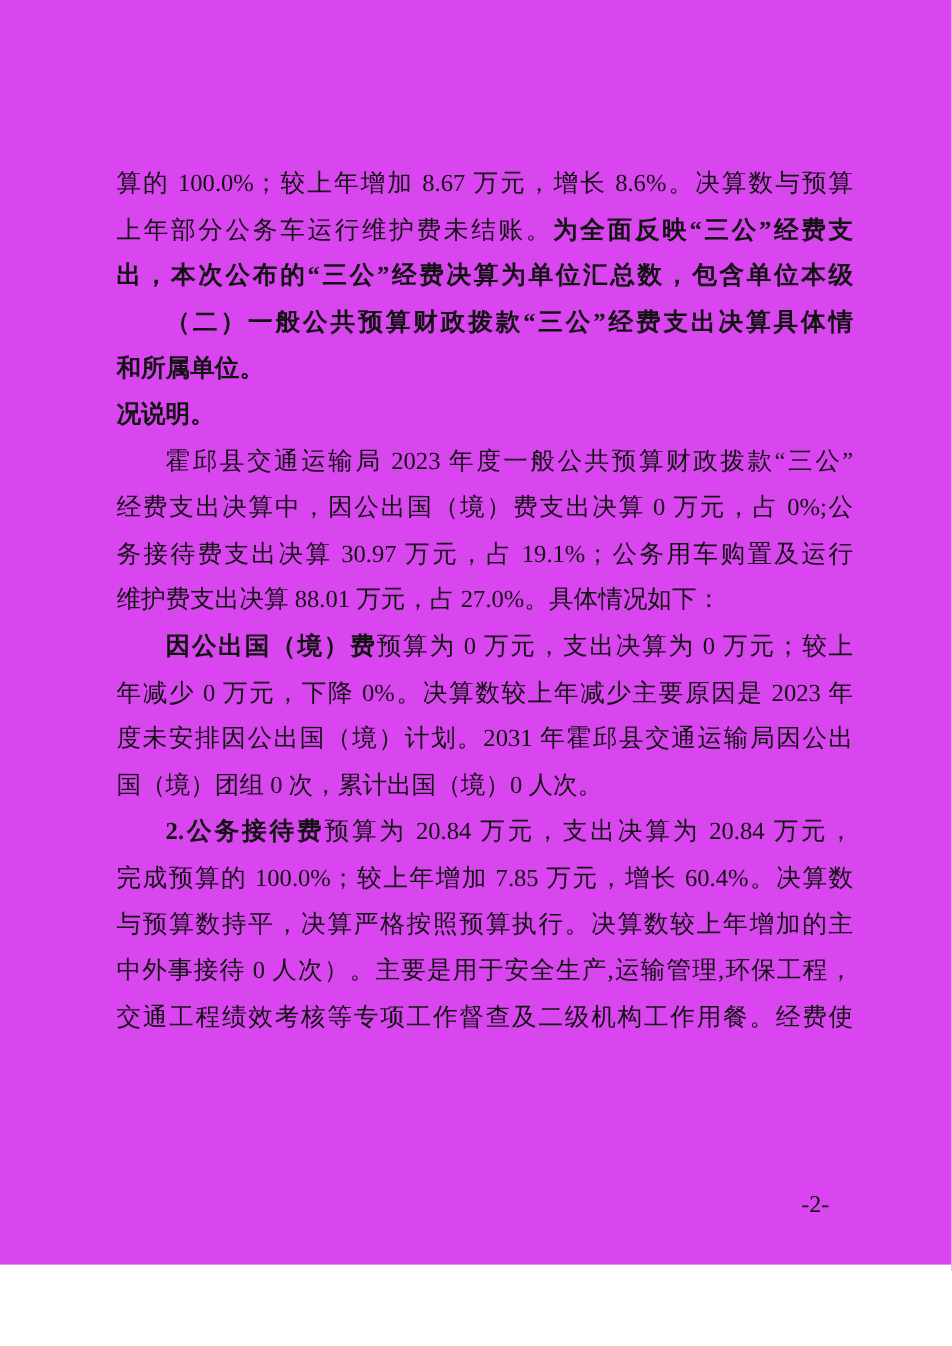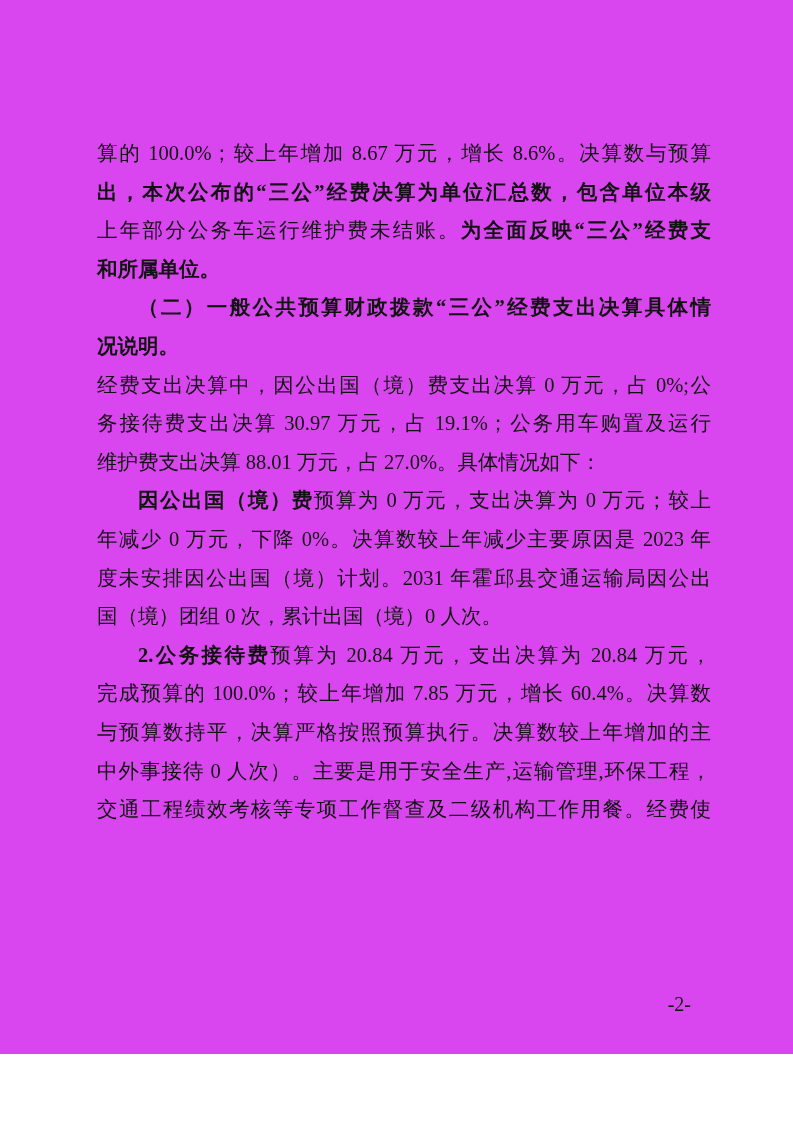--- a/index.html
+++ b/index.html
@@ -48,25 +48,26 @@
     line-height: 22px;
     color: #121212;
   }
 </style>
 </head>
 <body>
 
 <div class="page">
   <div class="text-block">
       <div class="line justify"><span class="seg">算的 100.0%；较上年增加 8.67 万元，增长 8.6%。决算数与预算</span></div>
+      <div class="line justify"><span class="seg">上年部分公务车运行维护费未结账。</span><span class="seg bold">为全面反映“三公”经费支</span></div>
       <div class="line justify"><span class="seg bold">出，本次公布的“三公”经费决算为单位汇总数，包含单位本级</span></div>
-      <div class="line justify"><span class="seg">上年部分公务车运行维护费未结账。</span><span class="seg bold">为全面反映“三公”经费支</span></div>
+      <div class="line justify indent"><span class="seg bold">（二）一般公共预算财政拨款“三公”经费支出决算具体情</span></div>
       <div class="line"><span class="seg bold">和所属单位。</span></div>
-      <div class="line justify indent"><span class="seg bold">（二）一般公共预算财政拨款“三公”经费支出决算具体情</span></div>
       <div class="line"><span class="seg bold">况说明。</span></div>
+      <div class="line justify indent"><span class="seg">霍邱县交通运输局 2023 年度一般公共预算财政拨款“三公”</span></div>
       <div class="line justify"><span class="seg">经费支出决算中，因公出国（境）费支出决算 0 万元，占 0%;公</span></div>
       <div class="line justify"><span class="seg">务接待费支出决算 30.97 万元，占 19.1%；公务用车购置及运行</span></div>
       <div class="line"><span class="seg">维护费支出决算 88.01 万元，占 27.0%。具体情况如下：</span></div>
       <div class="line justify indent"><span class="seg bold">因公出国（境）费</span><span class="seg">预算为 0 万元，支出决算为 0 万元；较上</span></div>
       <div class="line justify"><span class="seg">年减少 0 万元，下降 0%。决算数较上年减少主要原因是 2023 年</span></div>
       <div class="line justify"><span class="seg">度未安排因公出国（境）计划。2031 年霍邱县交通运输局因公出</span></div>
       <div class="line"><span class="seg">国（境）团组 0 次，累计出国（境）0 人次。</span></div>
       <div class="line justify indent"><span class="seg bold">2.公务接待费</span><span class="seg">预算为 20.84 万元，支出决算为 20.84 万元，</span></div>
       <div class="line justify"><span class="seg">完成预算的 100.0%；较上年增加 7.85 万元，增长 60.4%。决算数</span></div>
       <div class="line justify"><span class="seg">与预算数持平，决算严格按照预算执行。决算数较上年增加的主</span></div>

